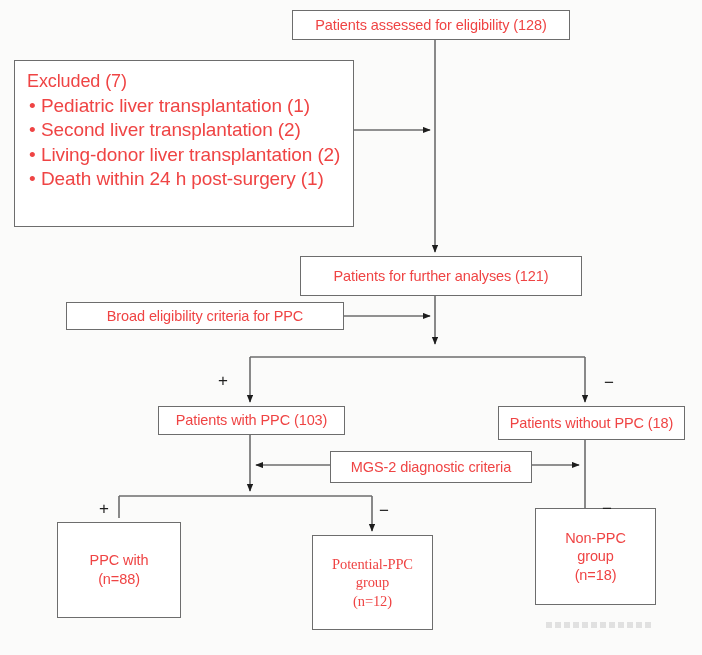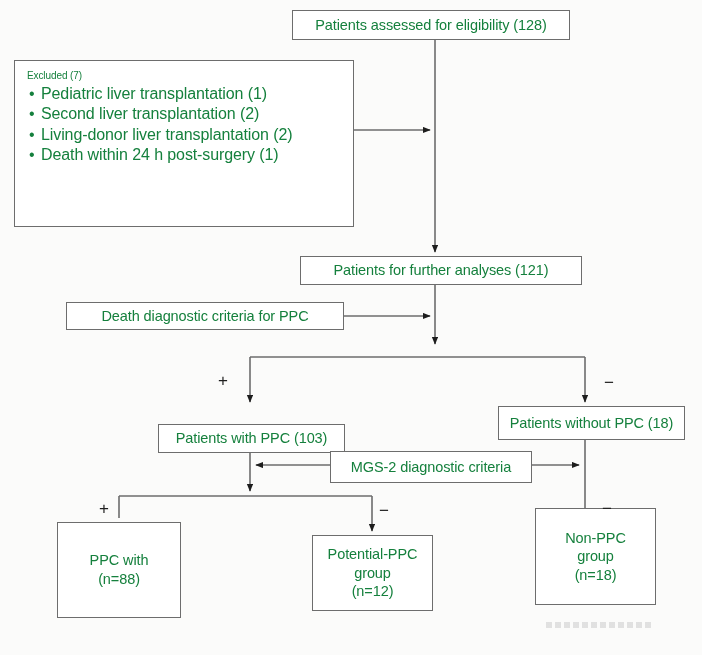--- a/index.html
+++ b/index.html
@@ -20,52 +20,52 @@
     left: 0;
     top: 0;
     width: 702px;
     height: 655px;
   }
   .node {
     position: absolute;
     box-sizing: border-box;
     border: 1.5px solid #6d6d6d;
     background: #ffffff;
-    color: #15803d;
+    color: #ef4444;
     display: flex;
     flex-direction: column;
     align-items: center;
     justify-content: center;
     text-align: center;
     font-size: 14.5px;
     line-height: 1.28;
     letter-spacing: -0.1px;
     z-index: 2;
   }
   .node .line { display: block; white-space: nowrap; }
 
   
   #node-assessed   { left: 292px; top: 10px;  width: 278px; height: 30px; }
   #node-excluded   {
     left: 14px;  top: 60px;  width: 340px; height: 167px;
     align-items: flex-start; justify-content: flex-start;
     padding: 9px 10px 0 12px; text-align: left;
   }
-  #node-further    { left: 300px; top: 256px; width: 282px; height: 29px; }
+  #node-further    { left: 300px; top: 256px; width: 282px; height: 40px; }
   #node-broad      { left: 66px;  top: 302px; width: 278px; height: 28px; }
-  #node-with       { left: 158px; top: 424px; width: 187px; height: 29px; }
+  #node-with       { left: 158px; top: 406px; width: 187px; height: 29px; }
   #node-without    { left: 498px; top: 406px; width: 187px; height: 34px; }
   #node-mgs        { left: 330px; top: 451px; width: 202px; height: 32px; }
   #node-ppc-group  { left: 57px;  top: 522px; width: 124px; height: 96px; }
-  #node-pot-group  { left: 312px; top: 535px; width: 121px; height: 76px; }
+  #node-pot-group  { left: 312px; top: 535px; width: 121px; height: 95px; font-family: Liberation Serif, serif; }
   #node-non-group  { left: 535px; top: 508px; width: 121px; height: 97px; }
 
   
-  .excl-title { font-size: 10px; margin-bottom: 1px; }
-  .excl-item  { font-size: 16px; white-space: nowrap; padding-left: 2px; }
+  .excl-title { font-size: 18px; margin-bottom: 1px; }
+  .excl-item  { font-size: 19px; white-space: nowrap; padding-left: 2px; }
   .excl-item .bullet { display: inline-block; width: 12px; }
 
   
   .sign {
     position: absolute;
     font-size: 17px;
     color: #1d1d1d;
     font-family: "Liberation Sans", sans-serif;
     z-index: 3;
     line-height: 1;
@@ -135,21 +135,21 @@
     <span class="excl-item"><span class="bullet">•</span><span>Second liver transplantation (2)</span></span>
     <span class="excl-item"><span class="bullet">•</span><span>Living-donor liver transplantation (2)</span></span>
     <span class="excl-item"><span class="bullet">•</span><span>Death within 24 h post-surgery (1)</span></span>
   </div>
 
   <div class="node" id="node-further">
     <span class="line">Patients for further analyses (121)</span>
   </div>
 
   <div class="node" id="node-broad">
-    <span class="line">Death diagnostic criteria for PPC</span>
+    <span class="line">Broad eligibility criteria for PPC</span>
   </div>
 
   <div class="node" id="node-with">
     <span class="line">Patients with PPC (103)</span>
   </div>
 
   <div class="node" id="node-without">
     <span class="line">Patients without PPC (18)</span>
   </div>
 

